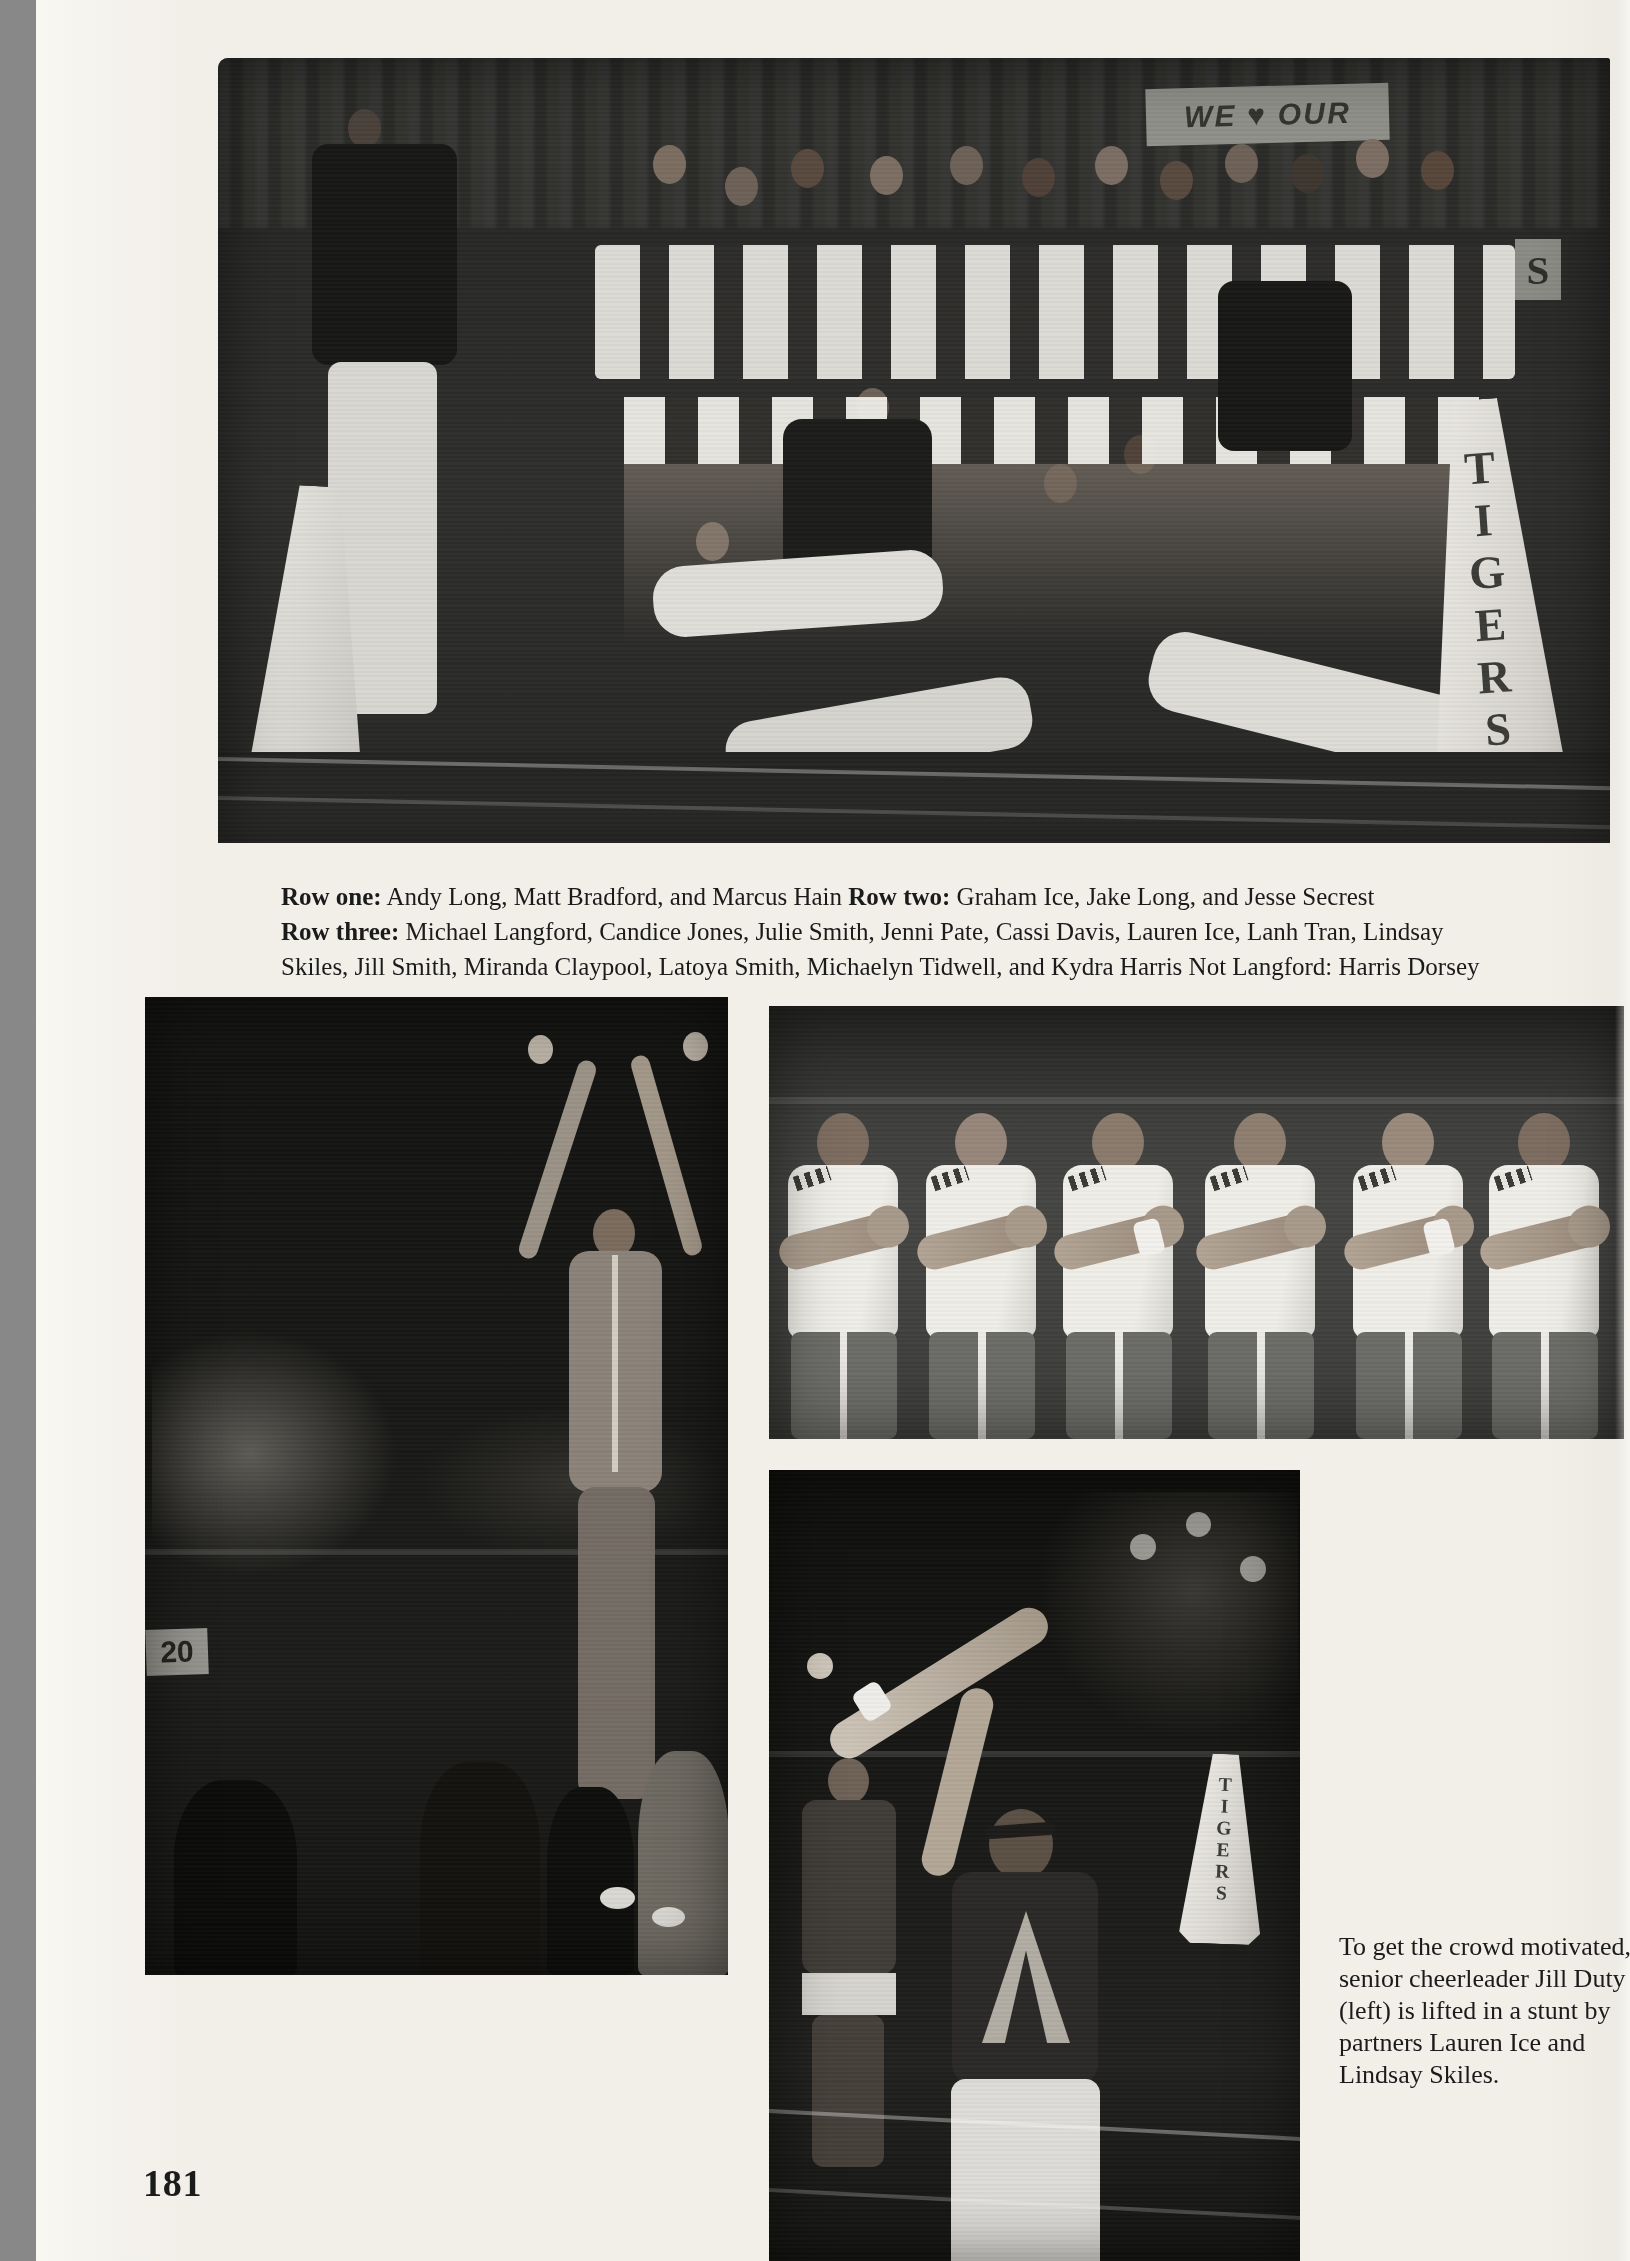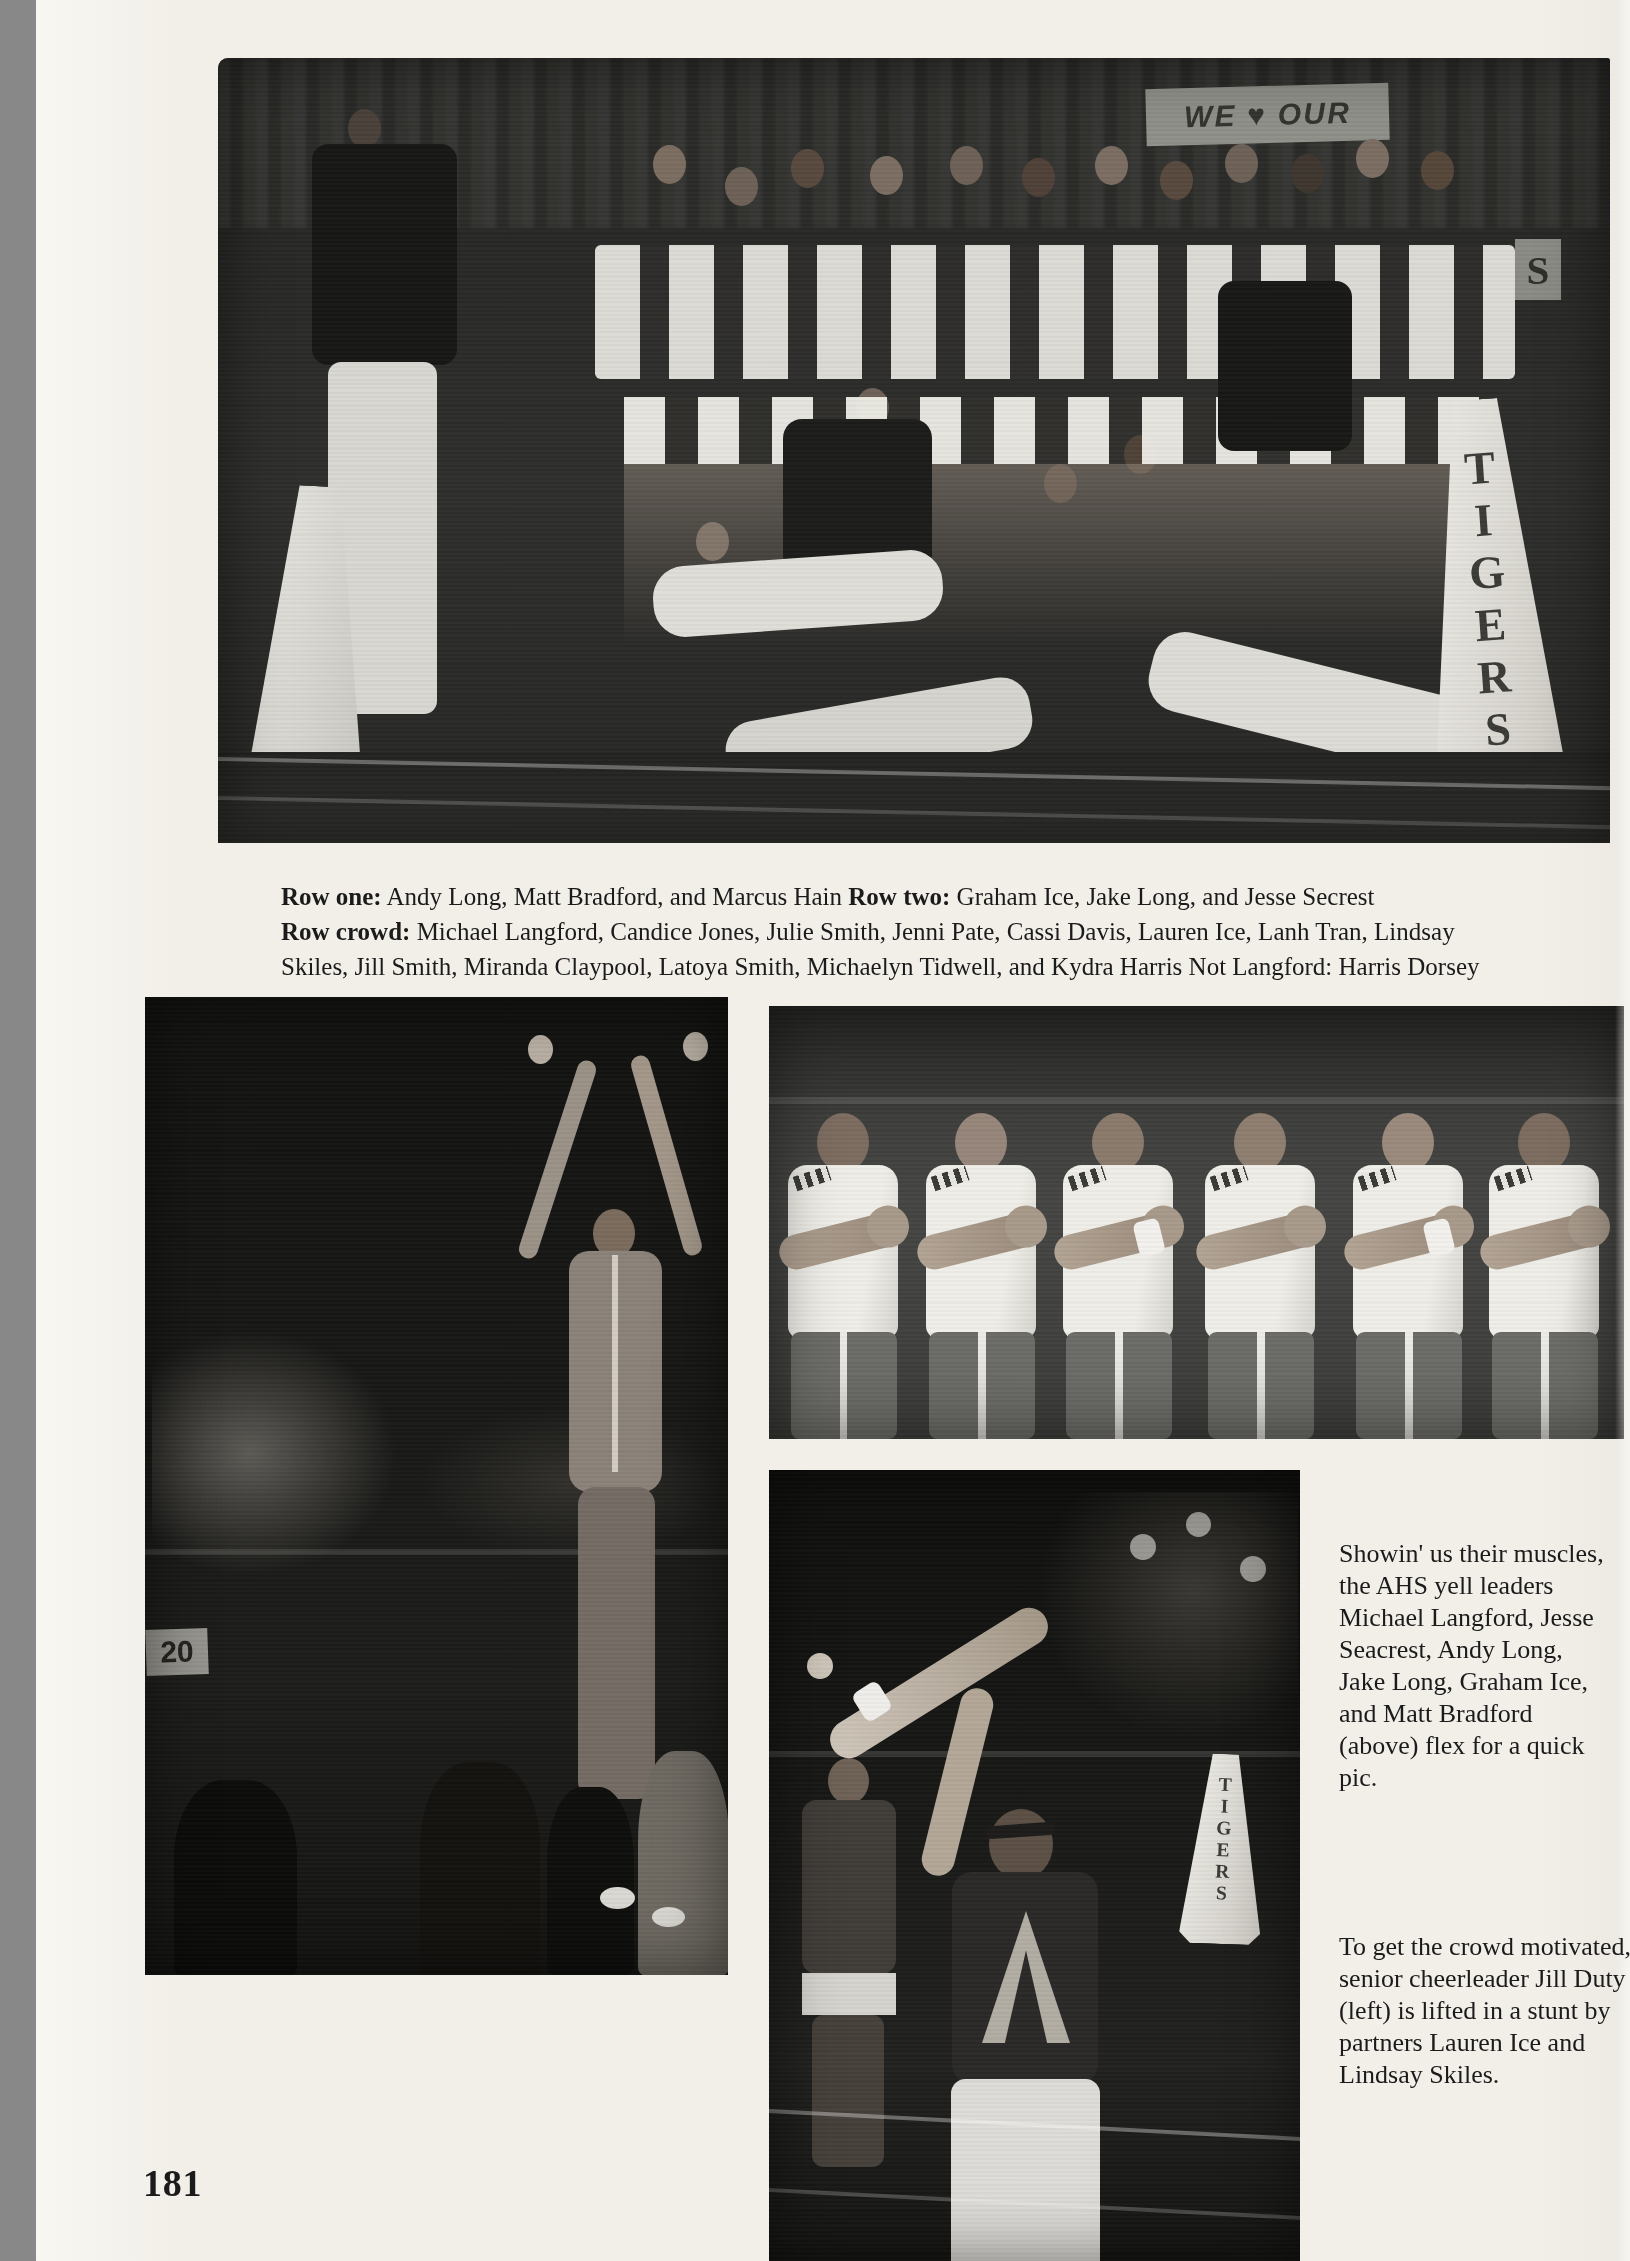--- a/index.html
+++ b/index.html
@@ -165,21 +165,21 @@
       <div class="abs tline" style="top:20px;"></div>
       <div class="abs tline" style="top:59px;opacity:.6;"></div>
     </div>
   </div>
 
   <p id="top-caption">
     <b>Row one:</b>
     <span>Andy Long, Matt Bradford, and Marcus Hain</span>
     <b>Row two:</b>
     <span>Graham Ice, Jake Long, and Jesse Secrest</span><br>
-    <b>Row crowd:</b>
+    <b>Row three:</b>
     <span>Michael Langford, Candice Jones, Julie Smith, Jenni Pate, Cassi Davis, Lauren Ice, Lanh Tran, Lindsay Skiles, Jill Smith, Miranda Claypool, Latoya Smith, Michaelyn Tidwell, and Kydra Harris</span>
     <span>Not Langford:</span>
     <span>Harris Dorsey</span>
   </p>
 
   <div id="left-photo" class="photo" aria-label="Cheerleader lifted high in a stunt with arms raised above the nighttime crowd">
     <div class="abs crowd-patch"></div>
     <div class="abs crowd-patch2"></div>
     <div class="abs stands-line"></div>
     <div class="abs fly-arm-l"></div>
@@ -262,20 +262,19 @@
     <div class="abs m-A"></div>
     <div class="abs m-pants"></div>
     <div class="abs cone2">
       <div class="cone-shape"></div>
       <div class="meg-text">TIGERS</div>
     </div>
     <div class="abs bt1"></div>
     <div class="abs bt2"></div>
   </div>
 
-  <p id="right-p1" class="right-col-p">Showin' us their muscles, the AHS yell leaders Michael Langford, Jesse Seacrest, Andy Long, Jake Long, Graham Ice, and Matt Bradford (above) flex for a quick pic.</p>
   <p id="right-p2" class="right-col-p">To get the crowd motivated, senior cheerleader Jill Duty (left) is lifted in a stunt by partners Lauren Ice and Lindsay Skiles.</p>
 
   <div id="page-number">181</div>
 
   <div class="gutter"></div>
 </div>
 
 
 </body></html>

